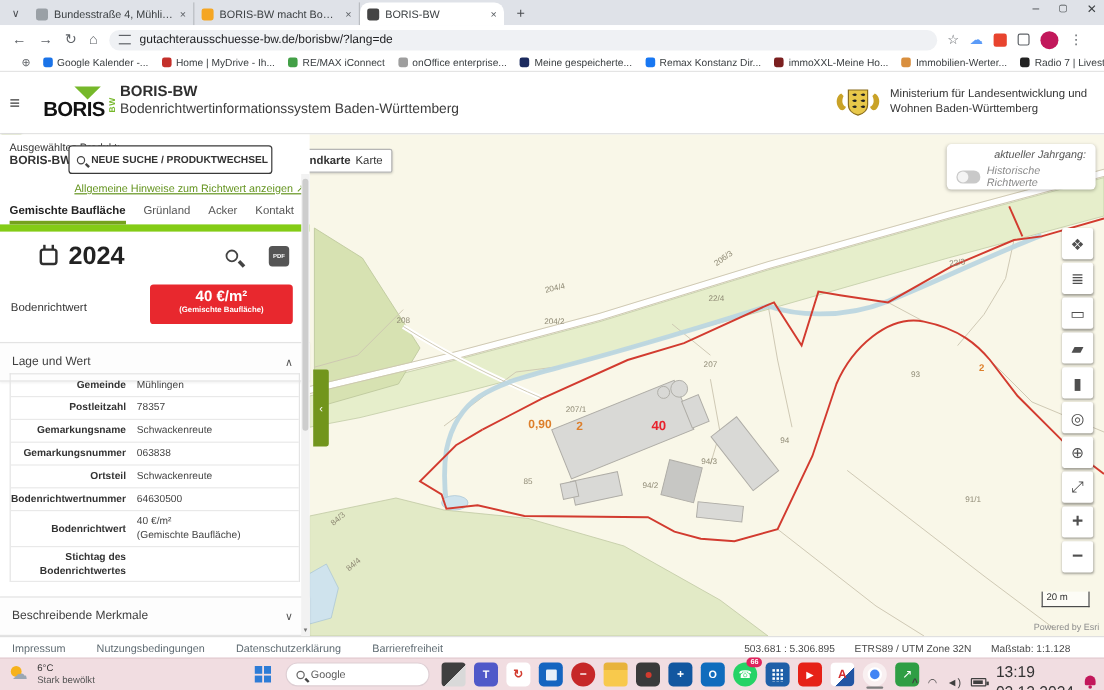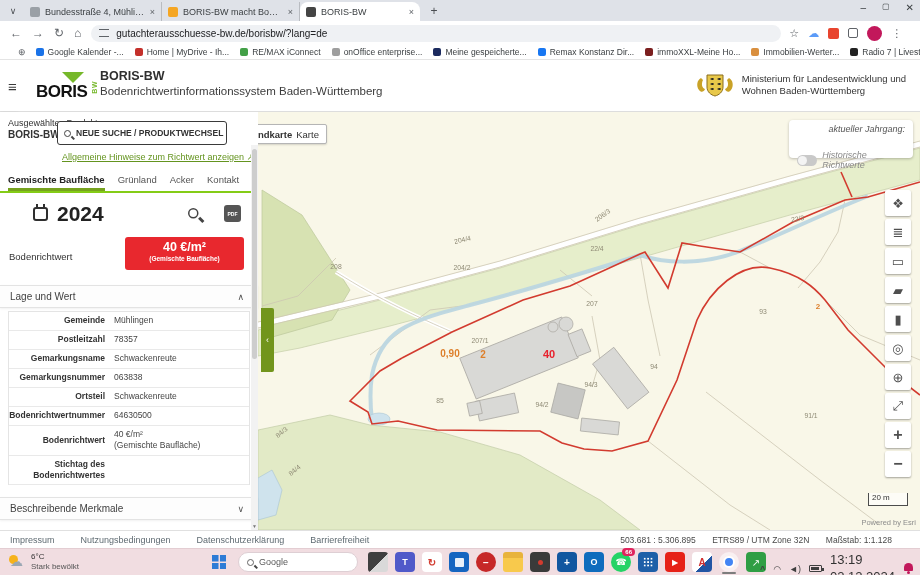--- a/index.html
+++ b/index.html
@@ -49,53 +49,53 @@
   #ministry .txt{font-family:"Liberation Serif",serif;font-size:9.5px;color:#333;line-height:1.25;margin-left:7px;}
   
   #content{position:absolute;left:0;top:112px;width:920px;height:418px;}
   #mapsvg{position:absolute;left:0;top:0;}
   #map-close{left:262px;top:61px;width:19px;height:19px;background:#72951c;color:#fff;font-size:11px;border-radius:2px;box-shadow:0 1px 2px rgba(0,0,0,.3);display:flex;align-items:center;justify-content:center;}
   #collapse-handle{position:absolute;left:261px;top:196px;width:13px;height:64px;background:#72951c;color:#fff;font-size:9px;display:flex;align-items:center;justify-content:center;border-radius:0 2px 2px 0;}
   #maptools{position:absolute;left:885px;top:78px;display:flex;flex-direction:column;gap:3px;}
   .toolbtn{width:26px;height:26px;background:#fff;border-radius:2px;box-shadow:0 1px 2px rgba(0,0,0,.35);display:flex;align-items:center;justify-content:center;font-size:13px;color:#4f4f4f;}
   #yearcard{position:absolute;left:789px;top:8px;width:124px;height:38px;background:#fff;border-radius:4px;box-shadow:0 1px 3px rgba(0,0,0,.25);padding:4px 8px 0 8px;font-style:italic;}
   #yearcard .l1{font-size:9px;color:#555;text-align:right;}
-  #yearcard .l2{display:flex;align-items:center;justify-content:flex-end;margin-top:16px;}
+  #yearcard .l2{display:flex;align-items:center;justify-content:flex-end;margin-top:3px;}
   .toggle{width:22px;height:11px;border-radius:6px;background:#c9c9c9;position:relative;margin-right:5px;}
   .toggle .knob{position:absolute;left:1px;top:1px;width:9px;height:9px;border-radius:50%;background:#f4f4f4;}
   #yearcard .tl{font-size:9px;color:#8a8a8a;}
   #basemapbtn{position:absolute;left:233px;top:12px;height:20px;background:#fff;border:1px solid #b5b5b5;border-radius:2px;display:flex;align-items:center;padding:0 7px;font-size:9.5px;color:#333;box-shadow:0 1px 2px rgba(0,0,0,.15);}
   #basemapbtn b{margin-right:4px;}
   #scalebar{position:absolute;left:868px;top:381px;width:40px;height:13px;border-left:1.5px solid #4c4c4c;border-right:1.5px solid #4c4c4c;border-bottom:1.5px solid #4c4c4c;font-size:8px;color:#333;padding-left:3px;background:rgba(255,255,255,.6);}
   #poweredby{position:absolute;right:4px;top:406px;font-size:7.5px;color:#8c8c8c;}
 
   
   #panel{position:absolute;left:0;top:0;width:258px;height:418px;background:#fff;}
   #prodlabel{position:absolute;left:8px;top:6px;font-size:9px;color:#333;line-height:1.25;}
   #prodlabel b{font-size:10px;}
   #searchbtn{position:absolute;left:57px;top:9px;width:170px;height:24px;border:1.5px solid #3a3a3a;border-radius:3px;display:flex;align-items:center;font-size:8.5px;font-weight:700;color:#333;padding-left:6px;background:#fff;}
   .mag{width:7px;height:7px;border:1.5px solid #444;border-radius:50%;position:relative;margin-right:5px;flex:0 0 7px;}
   .mag::after{content:"";position:absolute;left:6px;top:6px;width:4px;height:1.5px;background:#444;transform:rotate(45deg);}
   #hintslink{position:absolute;left:62px;top:40px;font-size:9px;color:#64941f;text-decoration:underline;}
-  #paneltabs{position:absolute;left:0;top:58px;width:258px;height:23px;border-bottom:2px solid #84cc16;display:flex;align-items:flex-end;padding-left:8px;}
+  #paneltabs{position:absolute;left:0;top:58px;width:258px;height:23px;border-bottom:6px solid #84cc16;display:flex;align-items:flex-end;padding-left:8px;justify-content:space-between;}
   .ptab{font-size:9.5px;color:#555;margin-right:13px;padding-bottom:6px;position:relative;white-space:nowrap;}
   .ptab.active{font-weight:700;color:#222;}
   .ptab.active::after{content:"";position:absolute;left:0;right:0;bottom:0;height:3px;background:#76a21e;}
   #yearrow{position:absolute;left:0;top:88px;width:258px;height:34px;}
   .calico{position:absolute;left:33px;top:7px;width:15px;height:14px;border:2px solid #2f2f2f;border-radius:3px;}
   .calico::before{content:"";position:absolute;left:1px;top:-5px;width:2px;height:4px;background:#2f2f2f;box-shadow:7px 0 0 #2f2f2f;}
   #yeartext{position:absolute;left:57px;top:2px;font-size:21px;font-weight:600;color:#222;}
   #yr-search{position:absolute;left:188px;top:8px;transform:scale(1.5);transform-origin:left top;}
   .pdfico{position:absolute;left:224px;top:5px;width:17px;height:17px;background:#555;border-radius:3px;color:#fff;font-size:5px;font-weight:700;display:flex;align-items:center;justify-content:center;}
   #brwrow{position:absolute;left:0;top:125px;width:258px;height:40px;}
   #brwlabel{position:absolute;left:9px;top:14px;font-size:9.5px;color:#333;}
   #brwbadge{position:absolute;left:125px;top:0;width:119px;height:33px;background:#e8282e;border-radius:3px;color:#fff;text-align:center;padding-top:3px;}
   #brwbadge .v{font-size:12.5px;font-weight:700;}
   #brwbadge .n{font-size:6.5px;font-weight:700;margin-top:1px;}
-  .sectionbar{position:absolute;left:0;width:258px;height:23px;background:#fdfdfd;border-top:1px solid #e3e3e3;border-bottom:1px solid #e3e3e3;display:flex;align-items:center;box-shadow:0 1px 2px rgba(0,0,0,.06);}
+  .sectionbar{position:absolute;left:0;width:258px;height:33px;background:#fdfdfd;border-top:1px solid #e3e3e3;border-bottom:1px solid #e3e3e3;display:flex;align-items:center;box-shadow:0 1px 2px rgba(0,0,0,.06);}
   .sectionbar .st{font-size:10px;color:#3f3f3f;margin-left:10px;}
   .sectionbar .chev{margin-left:auto;margin-right:14px;color:#555;font-size:9px;}
   #sec1{top:173px;}
   #sec2{top:385px;}
   #dettable{position:absolute;left:8px;top:199px;width:242px;border:1px solid #e4e4e4;border-bottom:none;}
   .drow{display:flex;border-bottom:1px solid #e9e9e9;min-height:19px;align-items:center;}
   .dlabel{width:96px;text-align:right;font-size:8.5px;font-weight:700;color:#333;padding:3px 0;line-height:1.3;}
   .dvalue{flex:1;font-size:8.5px;color:#444;padding:3px 0 3px 9px;line-height:1.35;}
   #pscroll{position:absolute;right:0;top:33px;width:7px;height:385px;background:#f2f2f2;}
   #pscroll .thumb{position:absolute;left:1px;top:4px;width:5px;height:210px;background:#cdcdcd;border-radius:3px;}

